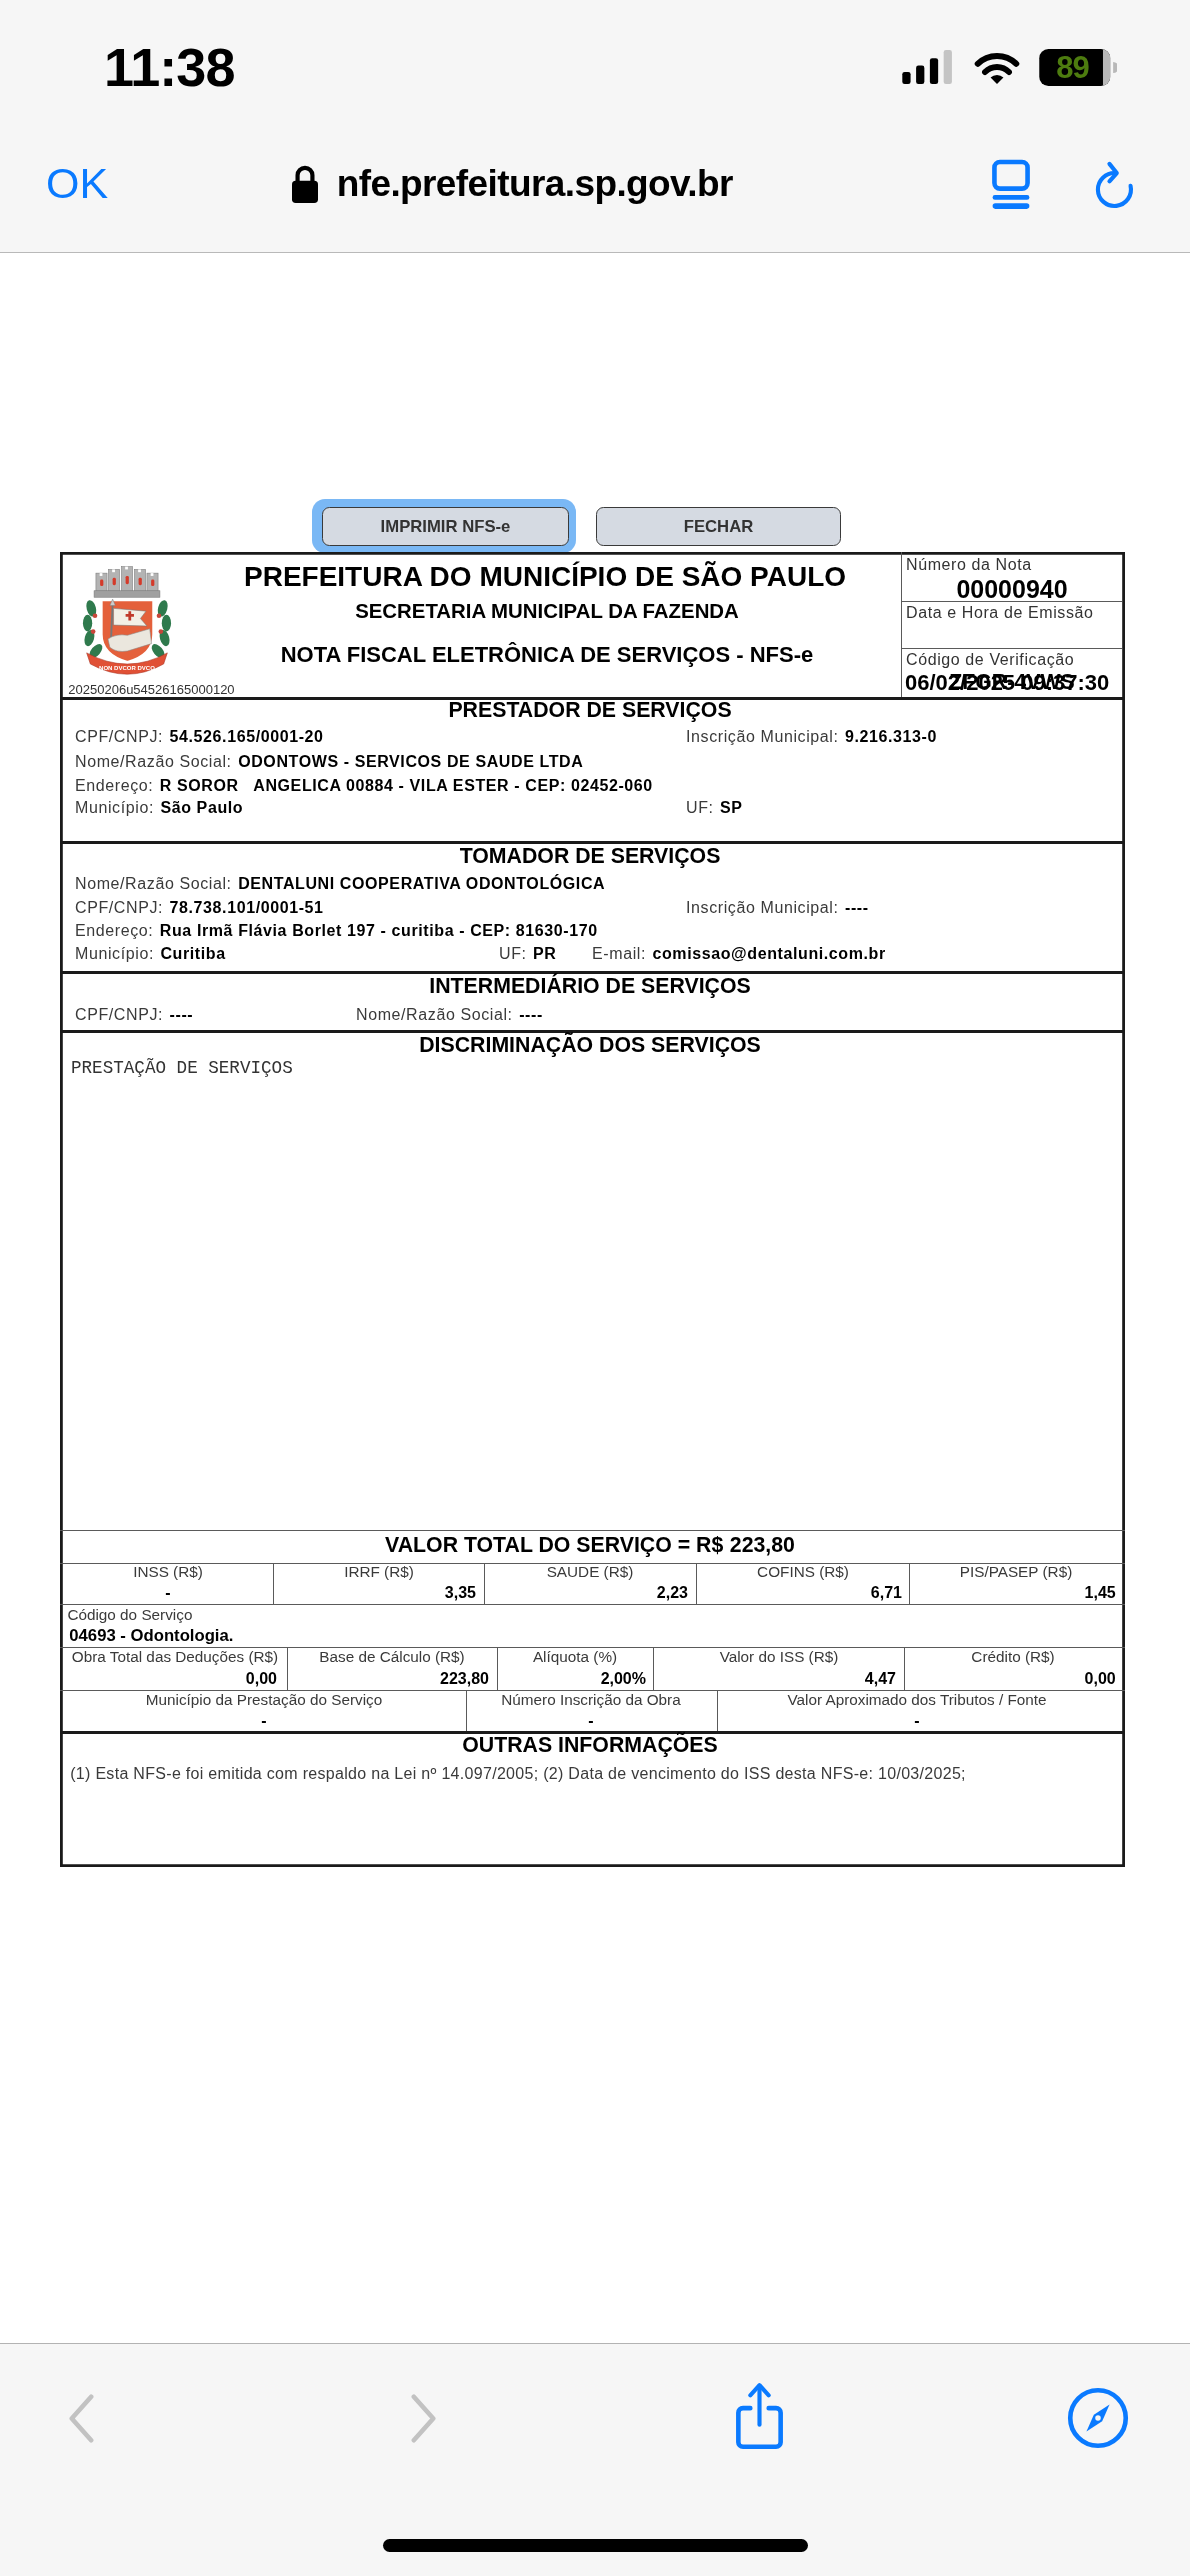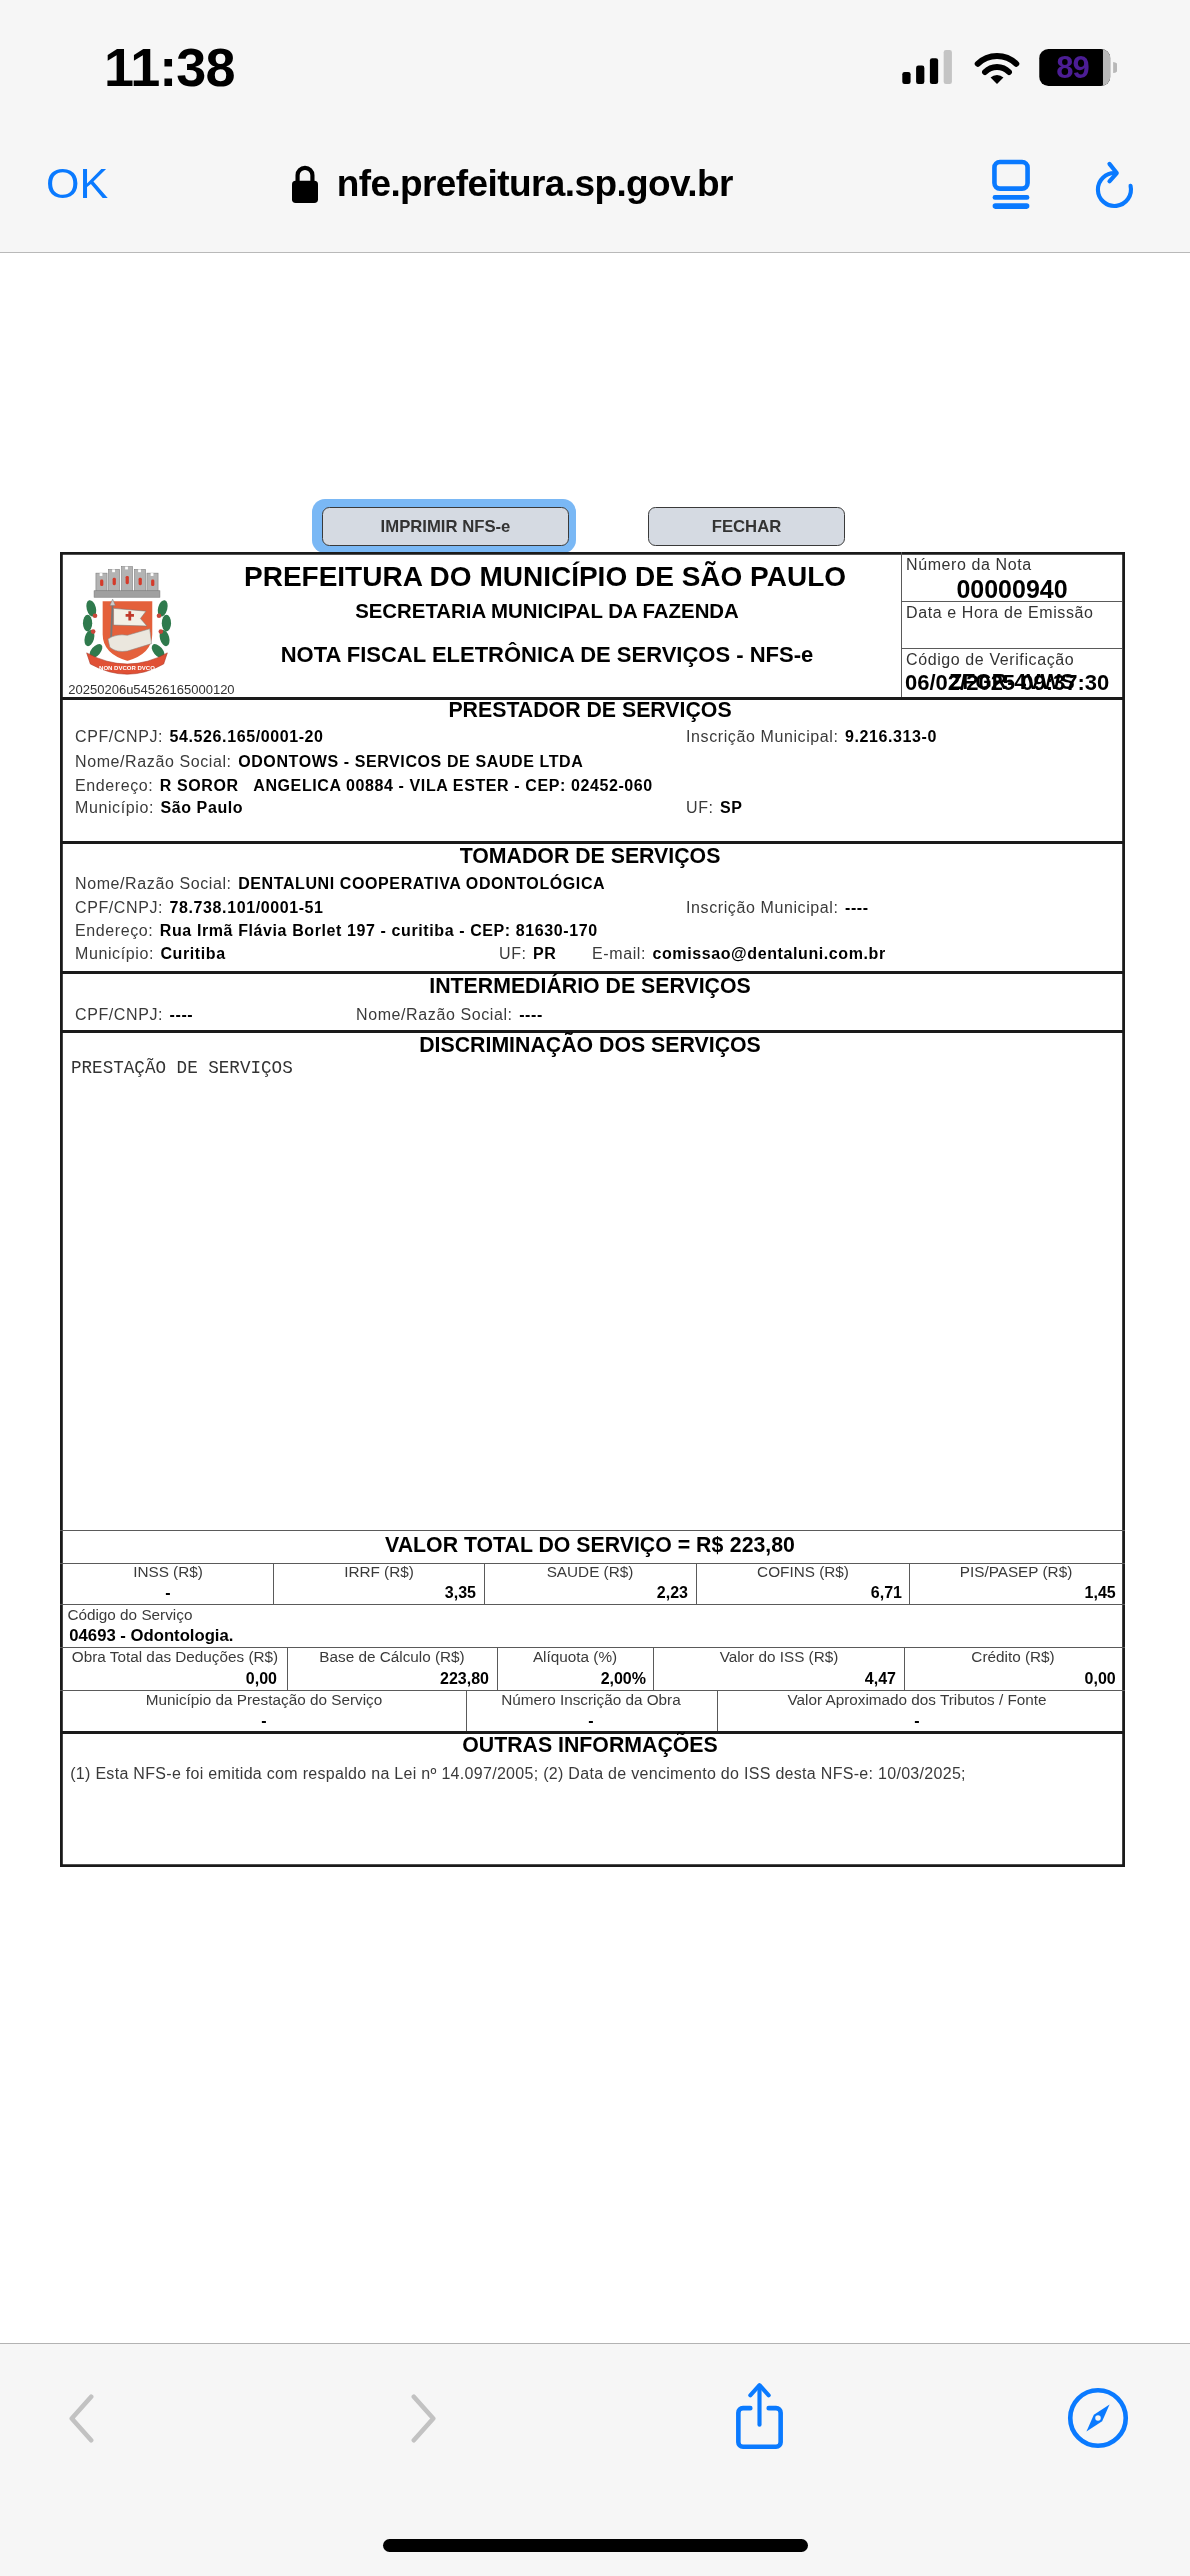--- a/index.html
+++ b/index.html
@@ -5,21 +5,21 @@
   html,body{margin:0;padding:0;}
   body{width:1191px;height:2576px;position:relative;overflow:hidden;background:#ffffff;font-family:"Liberation Sans",sans-serif;color:#000;}
   .abs{position:absolute;}
   .t{position:absolute;white-space:pre;line-height:1;}
   .cx{transform:translate(-50%,-50%);}
   .ly{transform:translateY(-50%);}
 
   
   .topbar{position:absolute;left:0;top:0;width:1191px;height:252px;background:#f6f6f6;border-bottom:0.9px solid #b9b9b9;}
   .time{left:104px;top:67px;font-size:54px;font-weight:bold;letter-spacing:-0.9px;}
-  .battery-txt{position:absolute;left:0;top:0;width:67px;height:37px;line-height:37px;text-align:center;color:#4c1d95;font-weight:bold;font-size:31px;letter-spacing:-0.9px;}
+  .battery-txt{position:absolute;left:0;top:0;width:67px;height:37px;line-height:37px;text-align:center;color:#4d7c0f;font-weight:bold;font-size:31px;letter-spacing:-0.9px;}
   .ok-btn{position:absolute;left:46px;top:183px;transform:translateY(-50%);background:none;border:none;padding:0;margin:0;font-family:"Liberation Sans",sans-serif;font-size:43px;color:#0a7aff;line-height:1;cursor:pointer;}
   .url{position:absolute;left:290px;top:158px;height:52px;display:flex;align-items:center;}
   .url-text{font-size:37px;font-weight:bold;margin-left:16.7px;letter-spacing:-0.6px;}
 
   .bottombar{position:absolute;left:0;top:2343px;width:1191px;height:233px;background:#f6f6f6;border-top:0.9px solid #b3b3b3;}
   .home-ind{position:absolute;left:383px;top:2539px;width:425px;height:13px;border-radius:6.5px;background:#000;}
 
   
   .focus-ring{position:absolute;left:312px;top:499px;width:264px;height:54px;border-radius:13px;background:#7ab8f5;}
   .pbtn{position:absolute;top:507px;height:39px;box-sizing:border-box;border:1.4px solid #3a3a3a;border-radius:7.4px;background:#d5dae2;font-family:"Liberation Sans",sans-serif;font-weight:bold;font-size:16.7px;color:#333;display:flex;align-items:center;justify-content:center;padding:0;cursor:pointer;}
@@ -99,21 +99,21 @@
   </svg>
 
   <svg class="abs" style="left:1092px;top:158px" width="45" height="53" viewBox="0 0 49 57">
     <path d="M26 16 A18 18 0 1 0 42 30" stroke="#0a7aff" stroke-width="4.5" fill="none" stroke-linecap="round"></path>
     <path d="M19 6 L27 16 L19 25" stroke="#0a7aff" stroke-width="4.5" fill="none" stroke-linecap="round" stroke-linejoin="round"></path>
   </svg>
 </div>
 
 <div class="focus-ring"></div>
 <button class="pbtn" style="left:322px;width:247px">IMPRIMIR NFS-e</button>
-<button class="pbtn" style="left:648px;width:197px">FECHAR</button>
+<button class="pbtn" style="left:596px;width:245px">FECHAR</button>
 
 <div class="doc">
 
   <svg class="abs" style="left:18.5px;top:10.2px" width="96" height="115" viewBox="0 0 103 124">
     <g fill="#2f7a4d">
       <ellipse cx="13" cy="50" rx="5" ry="9" transform="rotate(-15 13 50)"></ellipse>
       <ellipse cx="9" cy="66" rx="5" ry="9"></ellipse>
       <ellipse cx="11" cy="82" rx="5" ry="9" transform="rotate(15 11 82)"></ellipse>
       <ellipse cx="18" cy="96" rx="5" ry="9" transform="rotate(40 18 96)"></ellipse>
       <ellipse cx="90" cy="50" rx="5" ry="9" transform="rotate(15 90 50)"></ellipse>

